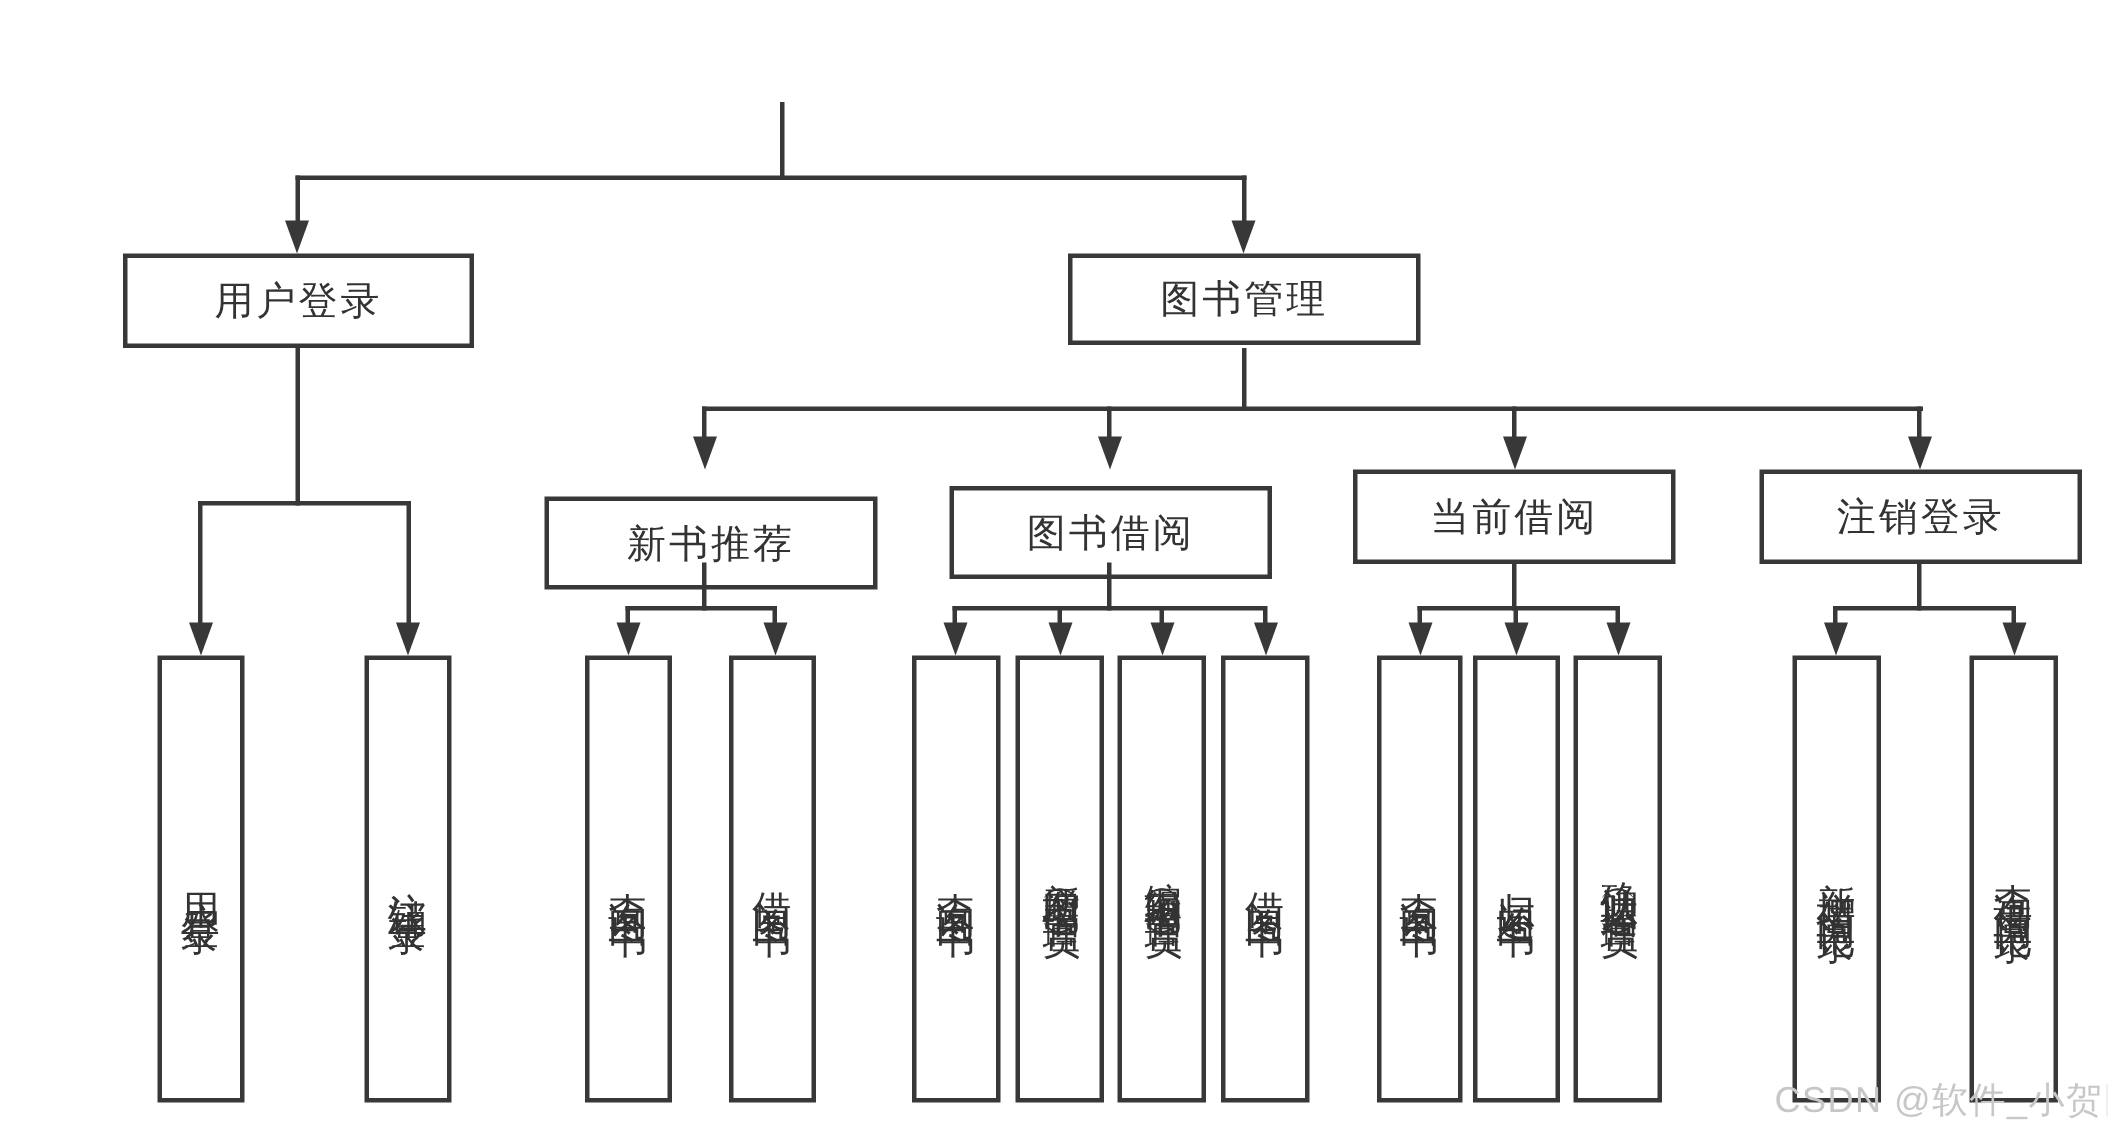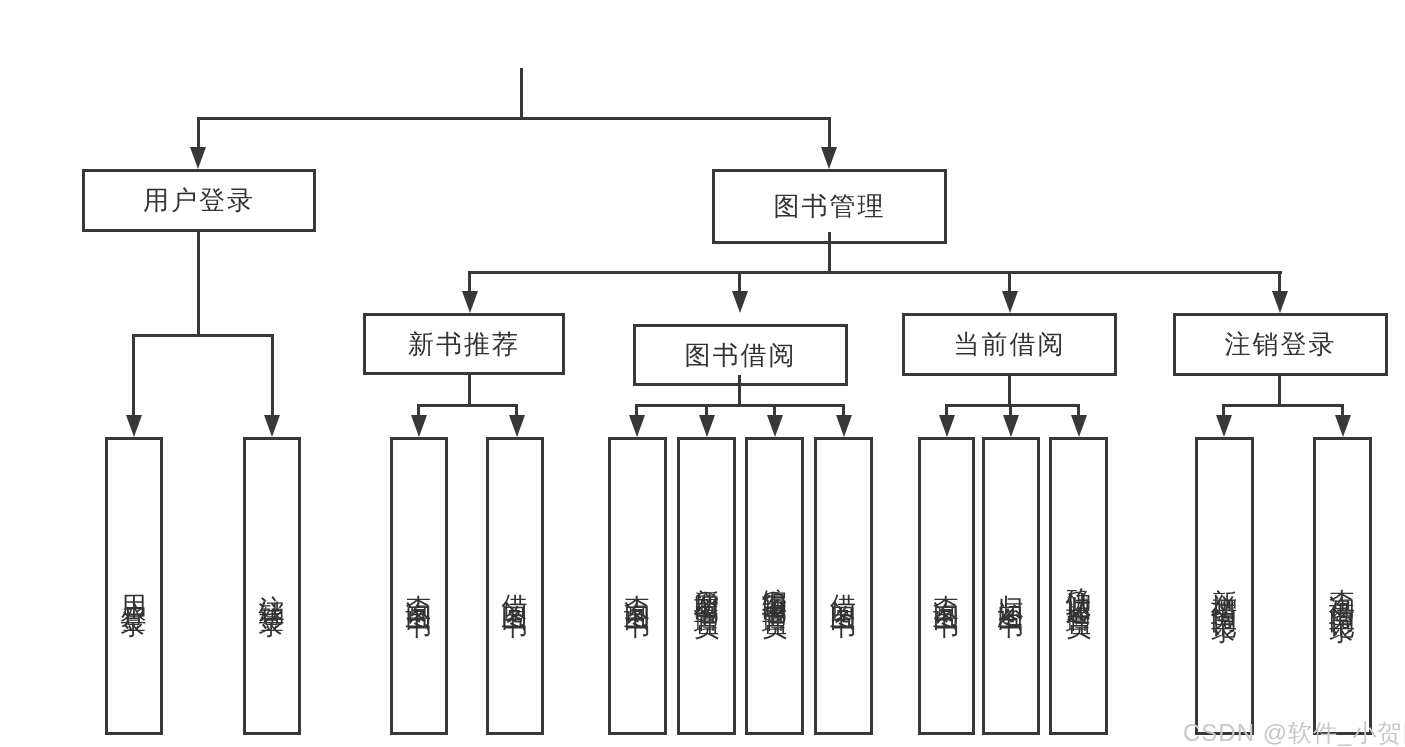--- a/index.html
+++ b/index.html
@@ -57,23 +57,23 @@
   }
 </style>
 </head>
 <body>
 
 <div class="canvas">
 
 
   <div class="node" style="left:82px;top:169px;width:234px;height:63px;">用户登录</div>
 
-  <div class="node" style="left:712px;top:169px;width:235px;height:75px;text-align:center;">图书管理</div>
+  <div class="node" style="left:712px;top:169px;width:235px;height:61px;text-align:center;">图书管理</div>
 
-  <div class="node" style="left:363px;top:313px;width:202px;height:62px;">新书推荐</div>
+  <div class="node" style="left:363px;top:331px;width:222px;height:62px;">新书推荐</div>
 
   <div class="node" style="left:633px;top:324px;width:215px;height:62px;">图书借阅</div>
 
   <div class="node" style="left:902px;top:313px;width:215px;height:63px;">当前借阅</div>
 
   <div class="node" style="left:1173px;top:313px;width:215px;height:63px;">注销登录</div>
 
   <div class="vnode" style="left:105px;top:437px;width:58px;height:298px;">用户登录</div>
   <div class="vnode" style="left:243px;top:437px;width:58px;height:298px;">注销登录</div>
 

